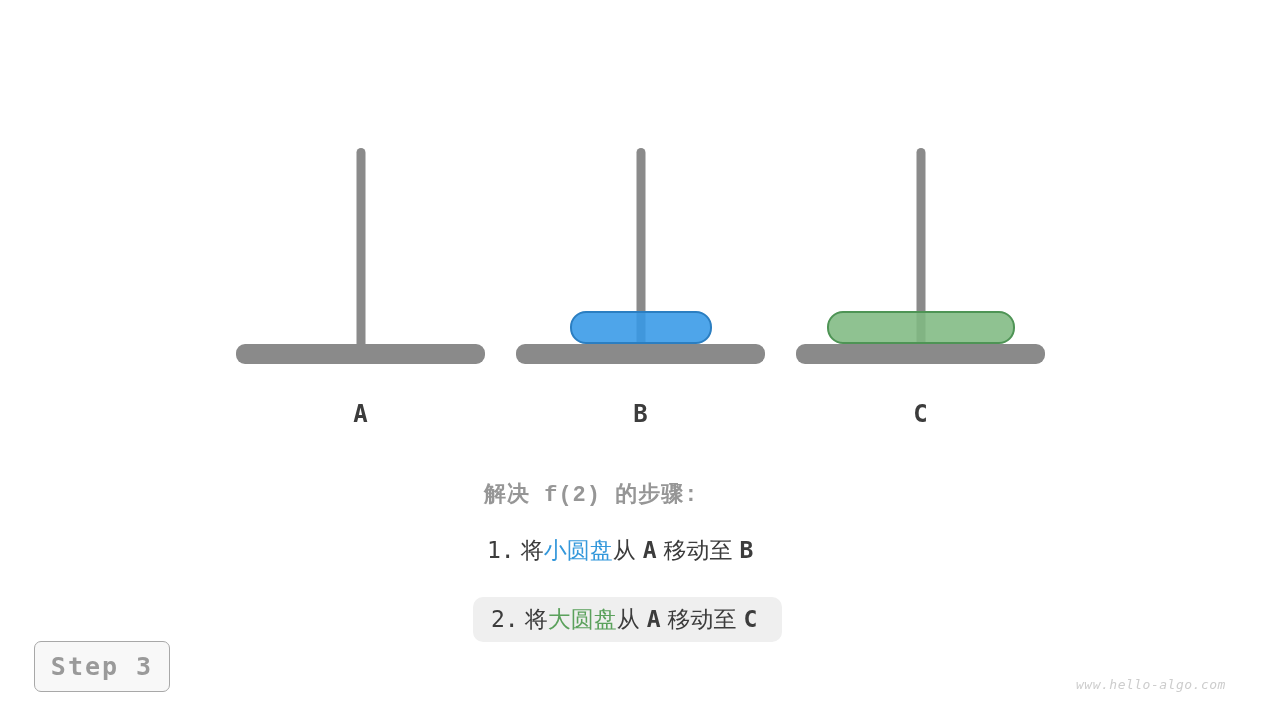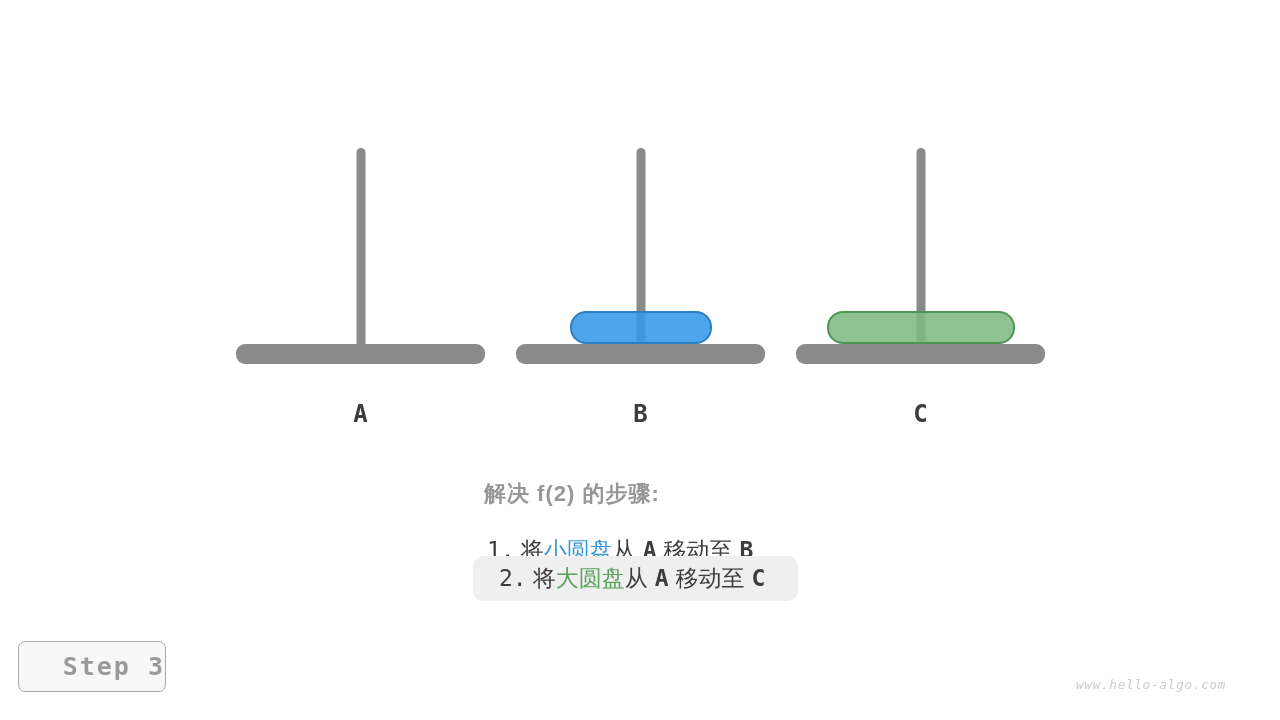--- a/index.html
+++ b/index.html
@@ -66,62 +66,62 @@
     font-weight: bold;
     font-size: 24px;
     color: var(--text-dark, #3c3c3c);
   }
 
   
   .caption-heading {
     position: absolute;
     left: 484px;
     top: 479px;
-    font-family: Liberation Sans, sans-serif;
+    font-family: Liberation Mono, monospace;
     font-weight: bold;
     font-size: 22px;
     color: var(--text-gray, #969696);
     letter-spacing: 1px;
   }
   .step-line {
     position: absolute;
     font-family: "DejaVu Sans Mono", "Liberation Sans", sans-serif;
     font-size: 23px;
     color: var(--text-dark, #3c3c3c);
     white-space: nowrap;
   }
   .step-line-1 { left: 487px; top: 535px; }
   .step-line-2 {
     left: 473px;
-    top: 556px;
+    top: 597px;
     background: var(--highlight-bg, #efefef);
     border-radius: 10px;
-    padding: 7px 26px;
+    padding: 7px 18px;
   }
   .step-num { margin-right: 6px; }
   .disk-word-small { color: var(--text-blue, #3498db); }
   .disk-word-large { color: var(--text-green, #5ba15c); }
   .peg-ref {
     font-weight: bold;
     margin: 0 7px;
   }
 
   
   .step-badge {
     position: absolute;
-    left: 18px;
+    left: 34px;
     top: 641px;
-    width: 148px;
+    width: 136px;
     height: 51px;
     background: var(--badge-bg, #f8f8f8);
     border: 1.5px solid var(--badge-border, #a8a8a8);
     border-radius: 7px;
     display: flex;
     align-items: center;
-    justify-content: flex-end;
+    justify-content: center;
     box-sizing: border-box;
   }
   .step-badge-label {
     font-family: "DejaVu Sans Mono", monospace;
     font-weight: bold;
     font-size: 25px;
     color: var(--badge-text, #9a9a9a);
     letter-spacing: 2px;
   }
 

